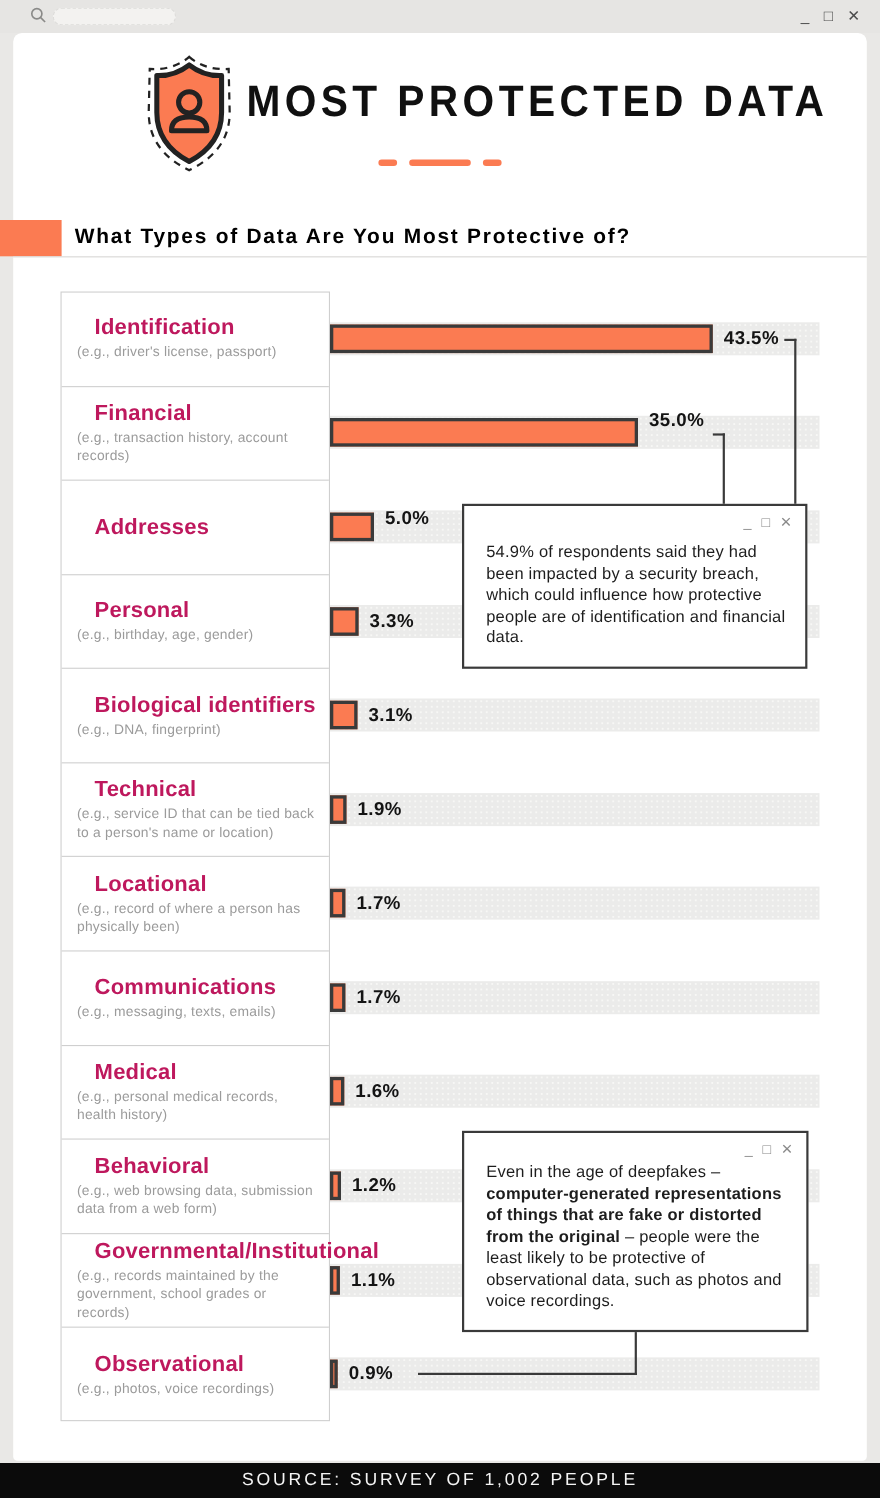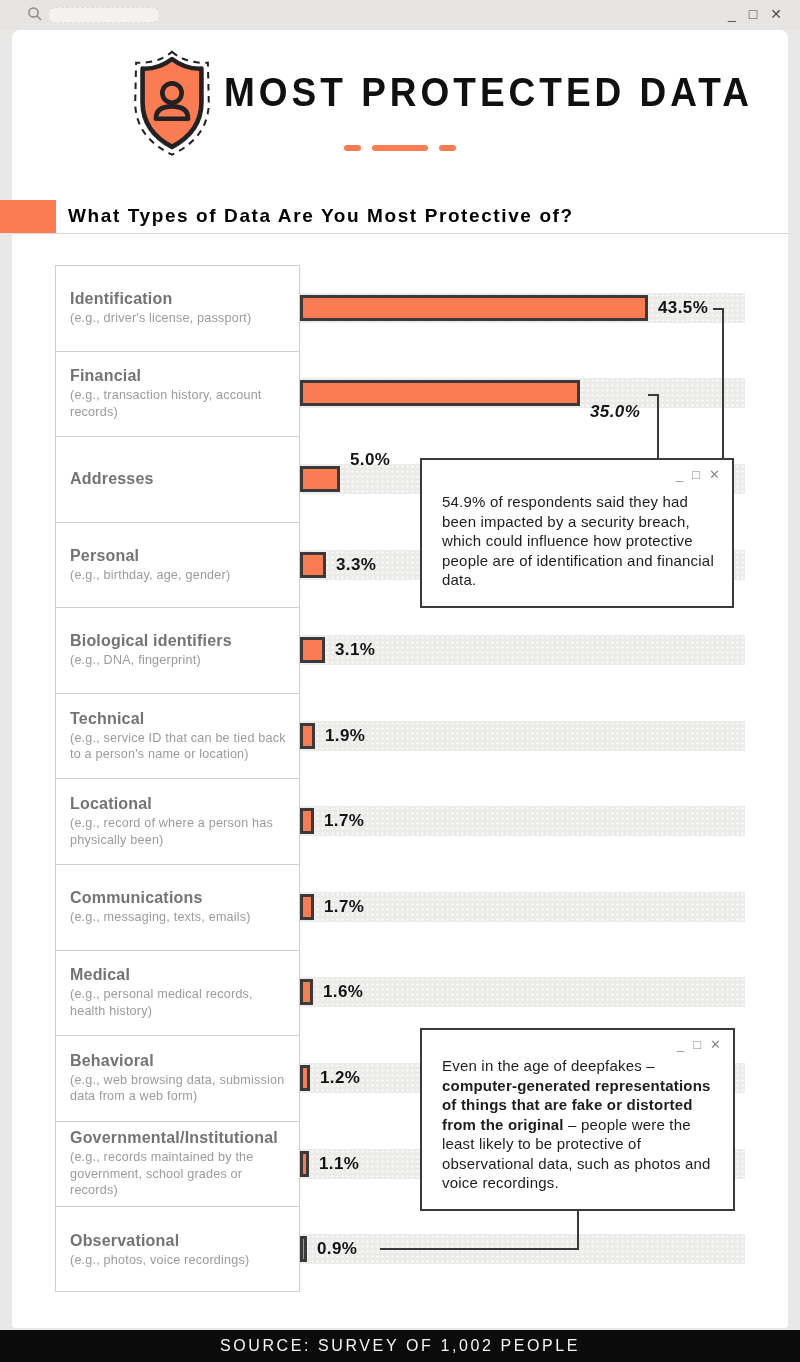--- a/index.html
+++ b/index.html
@@ -45,21 +45,21 @@
   .panel{
     position:absolute; left:55px; top:265px; width:245px; height:1027px;
     background:#fff; border:1px solid #cfcfcf;
   }
   .cell{
     height:85.58px; border-bottom:1px solid #cfcfcf;
     display:flex; flex-direction:column; justify-content:center;
     padding:4px 10px 4px 14px;
   }
   .cell:last-child{ border-bottom:none; }
-  .cell .cat{ font-size:16px; font-weight:700; color:#737373; letter-spacing:.2px; }
+  .cell .cat{ font-size:20px; font-weight:700; color:#be185d; letter-spacing:.2px;margin-left:16px; }
   .cell .sub{ font-size:12.6px; color:#9b9b9b; line-height:1.32; margin-top:2px; letter-spacing:.2px; }
   
   .track{
     position:absolute; left:300px; width:445px; height:30px;
     background:#ebebea;
     background-image:radial-gradient(#f7f7f5 1px, transparent 1.2px);
     background-size:5px 5px;
   }
   .bar{
     position:absolute; left:300px; height:26px;
@@ -180,24 +180,24 @@
       <div class="sub">(e.g., photos, voice recordings)</div>
     </div>
   </div>
 
 <div id="bars-layer">
     <div class="track" style="top: 292.792px;"></div>
     <div class="bar" style="top: 294.792px; width: 348px;"></div>
     <div class="pct" style="left: 658px; top: 295.792px;">43.5%</div>
     <div class="track" style="top: 378.375px;"></div>
     <div class="bar" style="top: 380.375px; width: 280px;"></div>
-    <div class="pct" style="left: 590px; top: 400px; font-style: italic;">35.0%</div>
+    <div class="pct" style="left: 590px; top: 370px;">35.0%</div>
     <div class="track" style="top: 463.958px;"></div>
     <div class="bar" style="top: 465.958px; width: 40px;"></div>
-    <div class="pct" style="left: 350px; top: 448px;">5.0%</div>
+    <div class="pct" style="left: 350px; top: 459px;">5.0%</div>
     <div class="track" style="top: 549.542px;"></div>
     <div class="bar" style="top: 551.542px; width: 26px;"></div>
     <div class="pct" style="left: 336px; top: 552.542px;">3.3%</div>
     <div class="track" style="top: 635.125px;"></div>
     <div class="bar" style="top: 637.125px; width: 25px;"></div>
     <div class="pct" style="left: 335px; top: 638.125px;">3.1%</div>
     <div class="track" style="top: 720.708px;"></div>
     <div class="bar" style="top: 722.708px; width: 15px;"></div>
     <div class="pct" style="left: 325px; top: 723.708px;">1.9%</div>
     <div class="track" style="top: 806.292px;"></div>

